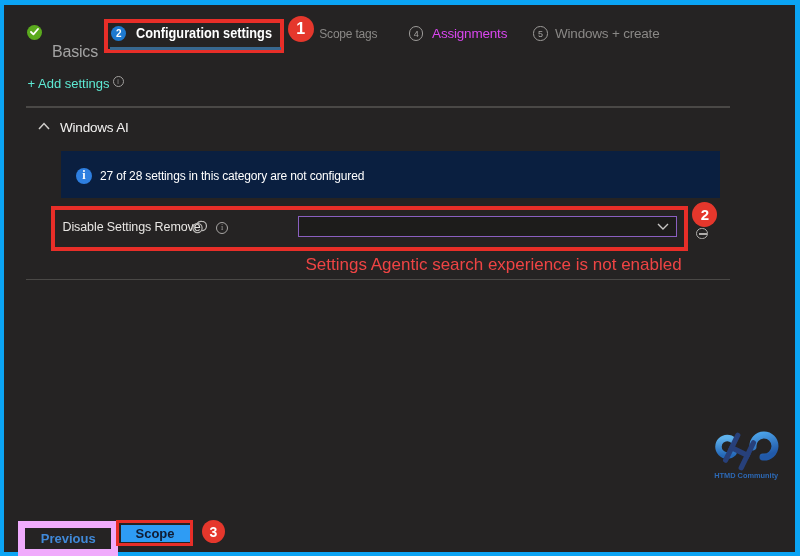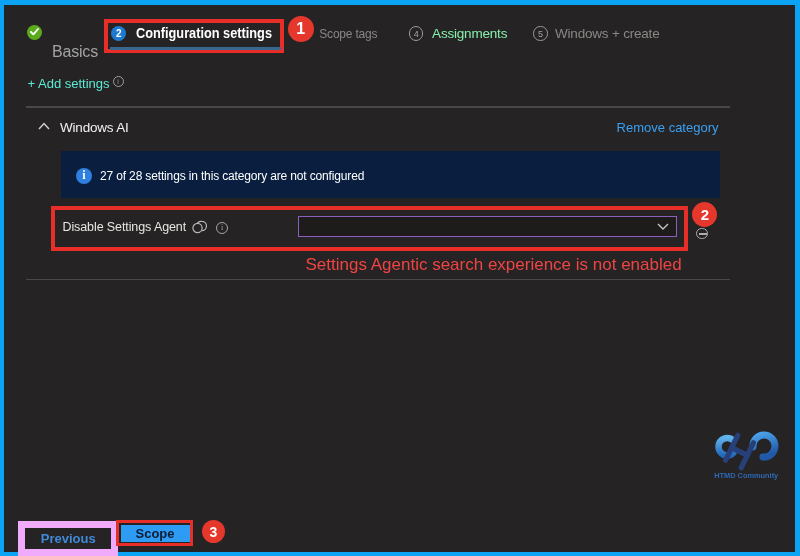--- a/index.html
+++ b/index.html
@@ -23,41 +23,40 @@
 
   <div class="abs" style="left:99.75px;top:14px;width:172px;height:26.3px;border:4px solid #e82e28;"></div>
   <div class="abs flexc" style="left:107.25px;top:20.75px;width:15px;height:15px;border-radius:50%;background:#1e7ad0;color:#fff;font-size:10px;font-weight:bold;">2</div>
   <div class="abs" style="left:131.8px;top:21px;height:14px;line-height:14px;font-size:15px;font-weight:bold;color:#ffffff;transform:scaleX(0.85);transform-origin:0 0;white-space:nowrap;">Configuration settings</div>
   <div class="abs" style="left:106px;top:42px;width:171px;height:3px;background:#38688f;"></div>
 
   <div class="abs flexc" style="left:283.7px;top:10.7px;width:26px;height:26px;border-radius:50%;background:#e5372c;color:#fff;font-size:16px;font-weight:bold;">1</div>
   <div class="abs" style="left:315.3px;top:22px;height:14px;line-height:14px;font-size:12px;letter-spacing:-0.2px;color:#8a8886;">Scope tags</div>
 
   <div class="abs flexc" style="left:404.9px;top:21.4px;width:12.5px;height:12.5px;border-radius:50%;border:1px solid #9d9b99;color:#a6a4a2;font-size:9px;">4</div>
-  <div class="abs" style="left:428.1px;top:22px;height:14px;line-height:14px;font-size:13.5px;letter-spacing:-0.2px;color:#86efac;">Assignments</div>
+  <div class="abs" style="left:428.1px;top:22px;height:14px;line-height:14px;font-size:13.5px;letter-spacing:-0.2px;color:#d946ef;">Assignments</div>
   <div class="abs flexc" style="left:529.25px;top:21.25px;width:12.5px;height:12.5px;border-radius:50%;border:1px solid #9d9b99;color:#a6a4a2;font-size:9px;">5</div>
   <div class="abs" style="left:551px;top:22px;height:14px;line-height:14px;font-size:13.5px;letter-spacing:-0.2px;color:#8a8886;">Windows + create</div>
 
   <div class="abs" style="left:23.5px;top:72px;height:13px;line-height:13px;font-size:13px;color:#5eead4;">+ Add settings</div>
   <div class="abs flexc" style="left:108.5px;top:70.5px;width:9px;height:9px;border-radius:50%;border:1px solid #a19f9d;color:#a19f9d;font-size:7px;">i</div>
 
   <div class="abs" style="left:21.5px;top:101px;width:704.5px;height:1.5px;background:#4a4846;"></div>
 
   <svg class="abs" style="left:34px;top:117px;" width="12" height="8" viewBox="0 0 12 8">
         <path d="M1 7 L6 1.6 L11 7" stroke="#d0cecb" stroke-width="1.5" fill="none"></path>
       </svg>
   <div class="abs" style="left:56px;top:115.5px;height:14px;line-height:14px;font-size:13.5px;letter-spacing:-0.2px;color:#f3f2f1;">Windows AI</div>
-  <div class="abs" style="left:510px;top:115.5px;width:204.5px;height:13px;line-height:13px;font-size:13px;color:#3aa0f3;text-align:right;">Remove category</div>
 
   <div class="abs" style="left:56.5px;top:146.25px;width:659.5px;height:46.75px;background:#0a1f40;"></div>
   <div class="abs flexc" style="left:72px;top:162.5px;width:16px;height:16px;border-radius:50%;background:#2e7fe0;color:#fff;font-size:12px;font-weight:bold;font-family:'Liberation Serif',serif;">i</div>
   <div class="abs" style="left:96px;top:164.5px;height:13px;line-height:13px;font-size:12px;letter-spacing:-0.15px;color:#fff;">27 of 28 settings in this category are not configured</div>
 
   <div class="abs" style="left:46.5px;top:200.5px;width:629px;height:37px;border:4px solid #e82e28;"></div>
-  <div class="abs" style="left:58.5px;top:216px;height:13px;line-height:13px;font-size:12.5px;letter-spacing:-0.1px;color:#e8e6e3;">Disable Settings Agent</div>
+  <div class="abs" style="left:58.5px;top:216px;height:13px;line-height:13px;font-size:12.5px;letter-spacing:-0.1px;color:#e8e6e3;">Disable Settings Remove</div>
 
   <svg class="abs" style="left:188px;top:215px;" width="15" height="14" viewBox="0 0 15 14">
     <circle cx="5.5" cy="8" r="4.6" fill="none" stroke="#b8b6b4" stroke-width="1.2"></circle>
     <path d="M5.2 3.4 A4.6 4.6 0 0 1 9.8 1.4 A4.6 4.6 0 0 1 9.9 10.6" fill="none" stroke="#b8b6b4" stroke-width="1.2"></path>
   </svg>
   <div class="abs flexc" style="left:212px;top:216.5px;width:10px;height:10px;border-radius:50%;border:1px solid #a8a6a4;color:#a8a6a4;font-size:8px;font-family:'Liberation Serif',serif;">i</div>
 
   <div class="abs" style="left:293.5px;top:211.25px;width:377px;height:18.25px;border:1.5px solid #8a5fc0;background:#1d1c1b;"></div>
   <div class="abs" style="left:301.5px;top:216px;height:13px;line-height:13px;font-size:17px;color:#ef4444;margin-top:37px;">Settings Agentic search experience is not enabled</div>
   <svg class="abs" style="left:653px;top:217.5px;" width="12" height="7" viewBox="0 0 12 7">

